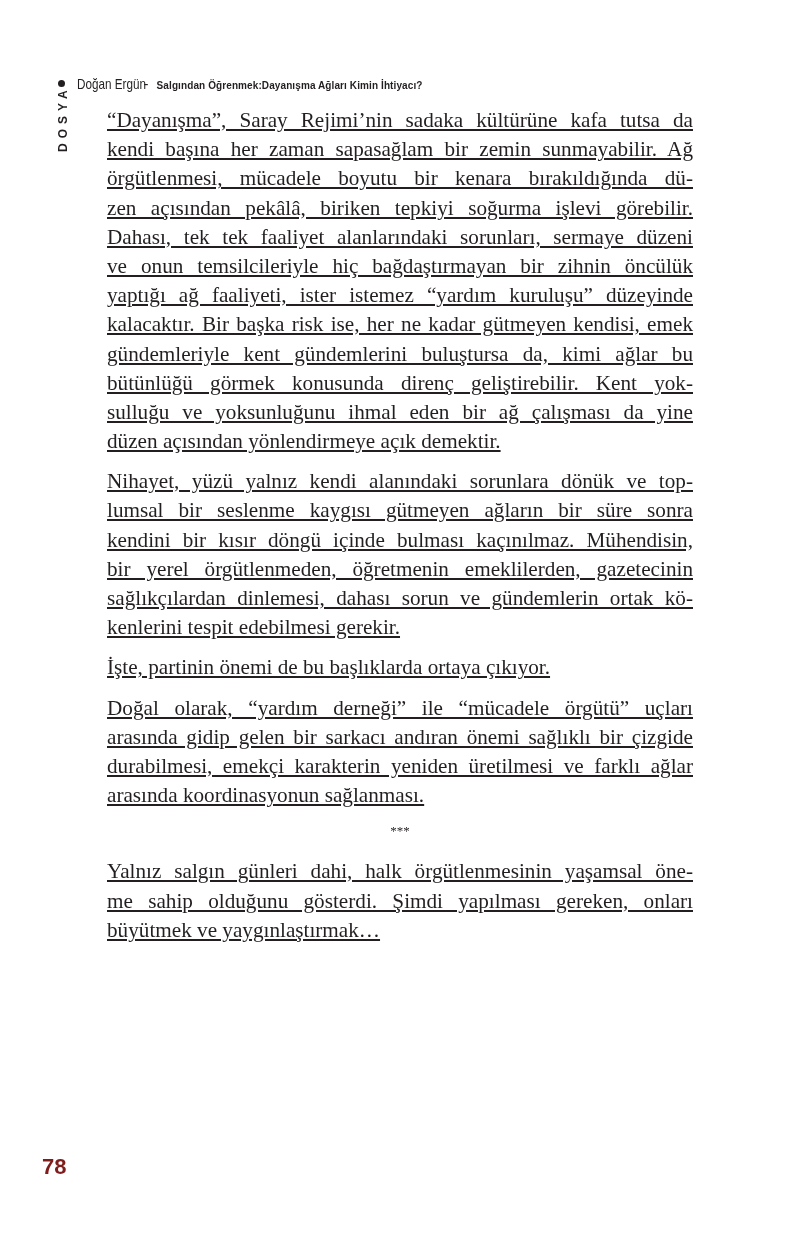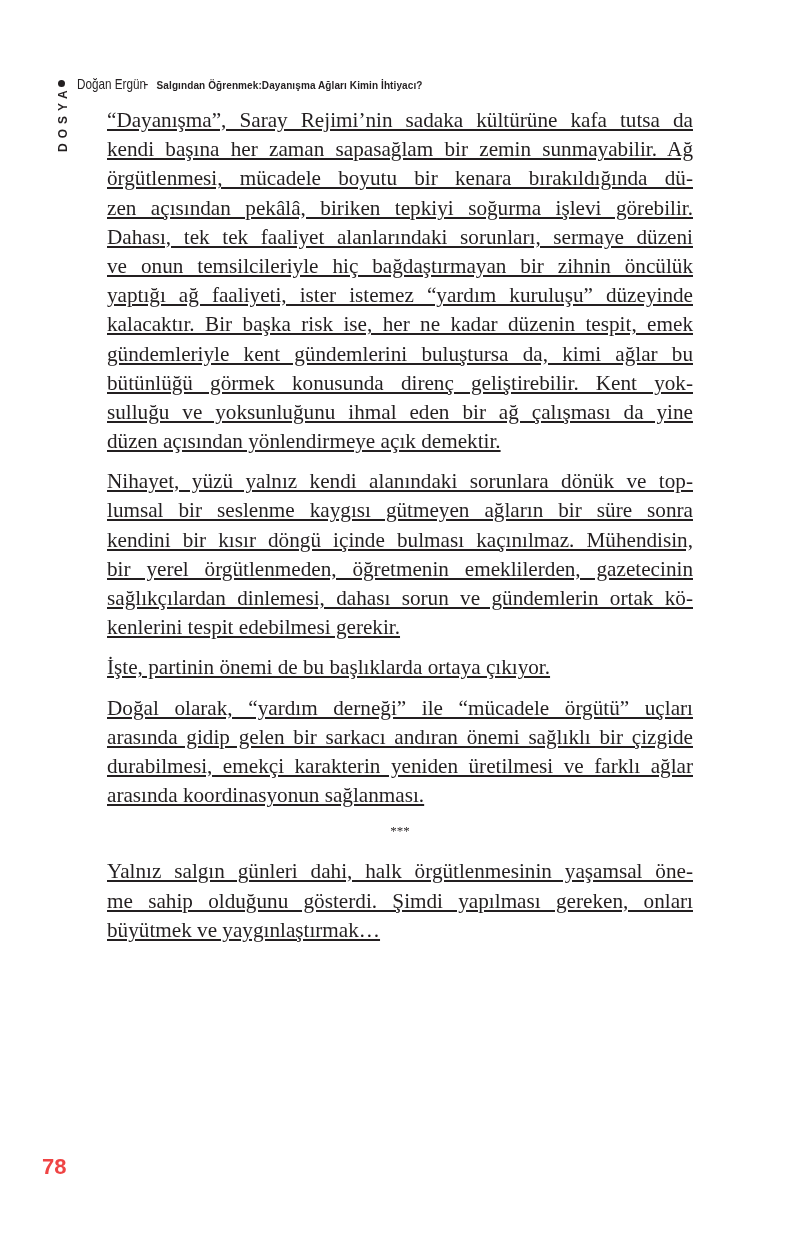--- a/index.html
+++ b/index.html
@@ -101,21 +101,21 @@
       padding-top: 0px;
       letter-spacing: 0px;
     }
     .page-number {
       position: absolute;
       left: 42px;
       top: 1154px;
       font-family: "Liberation Sans", sans-serif;
       font-weight: bold;
       font-size: 22px;
-      color: #ef4444;
+      color: #7f1d1d;
     }
   </style>
 </head>
 <body>
 
 <div class="header">
   <span class="bullet"></span>
   <span class="author">Doğan Ergün</span>
   <span class="title-wrap">
     <span class="sep">-</span>
@@ -128,21 +128,21 @@
 <div class="content">
 
   <div class="para">
     <span class="line">“Dayanışma”, Saray Rejimi’nin sadaka kültürüne kafa tutsa da</span>
     <span class="line">kendi başına her zaman sapasağlam bir zemin sunmayabilir. Ağ</span>
     <span class="line">örgütlenmesi, mücadele boyutu bir kenara bırakıldığında dü-</span>
     <span class="line">zen açısından pekâlâ, biriken tepkiyi soğurma işlevi görebilir.</span>
     <span class="line">Dahası, tek tek faaliyet alanlarındaki sorunları, sermaye düzeni</span>
     <span class="line">ve onun temsilcileriyle hiç bağdaştırmayan bir zihnin öncülük</span>
     <span class="line">yaptığı ağ faaliyeti, ister istemez “yardım kuruluşu” düzeyinde</span>
-    <span class="line">kalacaktır. Bir başka risk ise, her ne kadar düzenin tespit, emek</span>
+    <span class="line">kalacaktır. Bir başka risk ise, her ne kadar gütmeyen kendisi, emek</span>
     <span class="line">gündemleriyle kent gündemlerini buluştursa da, kimi ağlar bu</span>
     <span class="line">bütünlüğü görmek konusunda direnç geliştirebilir. Kent yok-</span>
     <span class="line">sulluğu ve yoksunluğunu ihmal eden bir ağ çalışması da yine</span>
     <span class="line last">düzen açısından yönlendirmeye açık demektir.</span>
   </div>
 
   <div class="para">
     <span class="line">Nihayet, yüzü yalnız kendi alanındaki sorunlara dönük ve top-</span>
     <span class="line">lumsal bir seslenme kaygısı gütmeyen ağların bir süre sonra</span>
     <span class="line">kendini bir kısır döngü içinde bulması kaçınılmaz. Mühendisin,</span>

